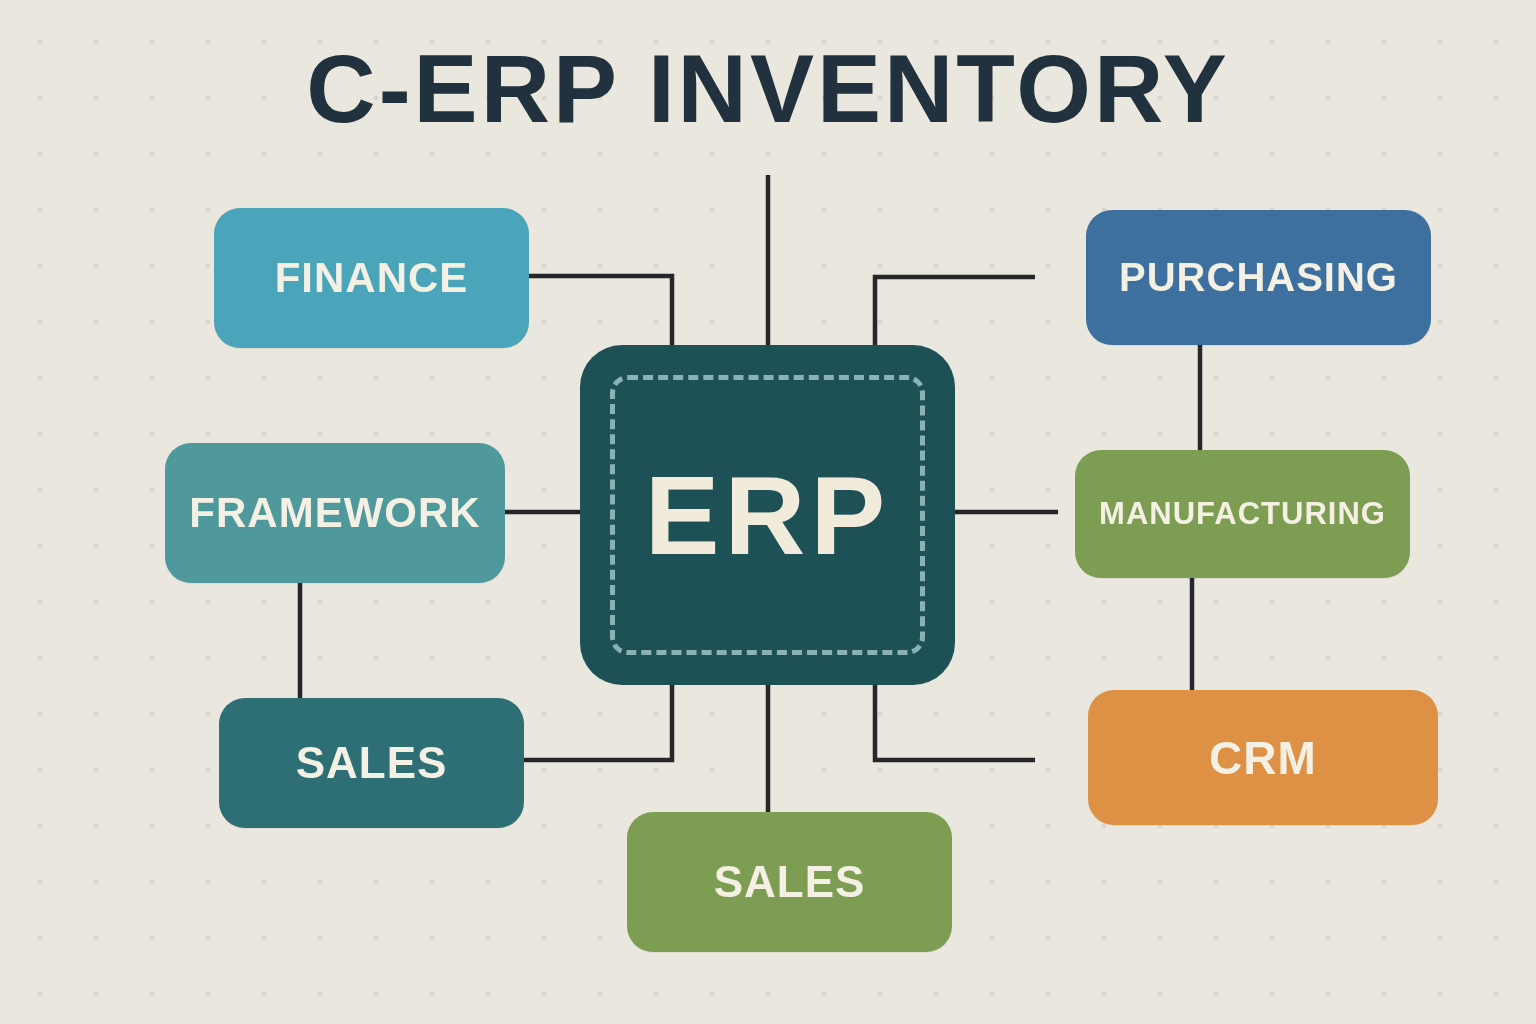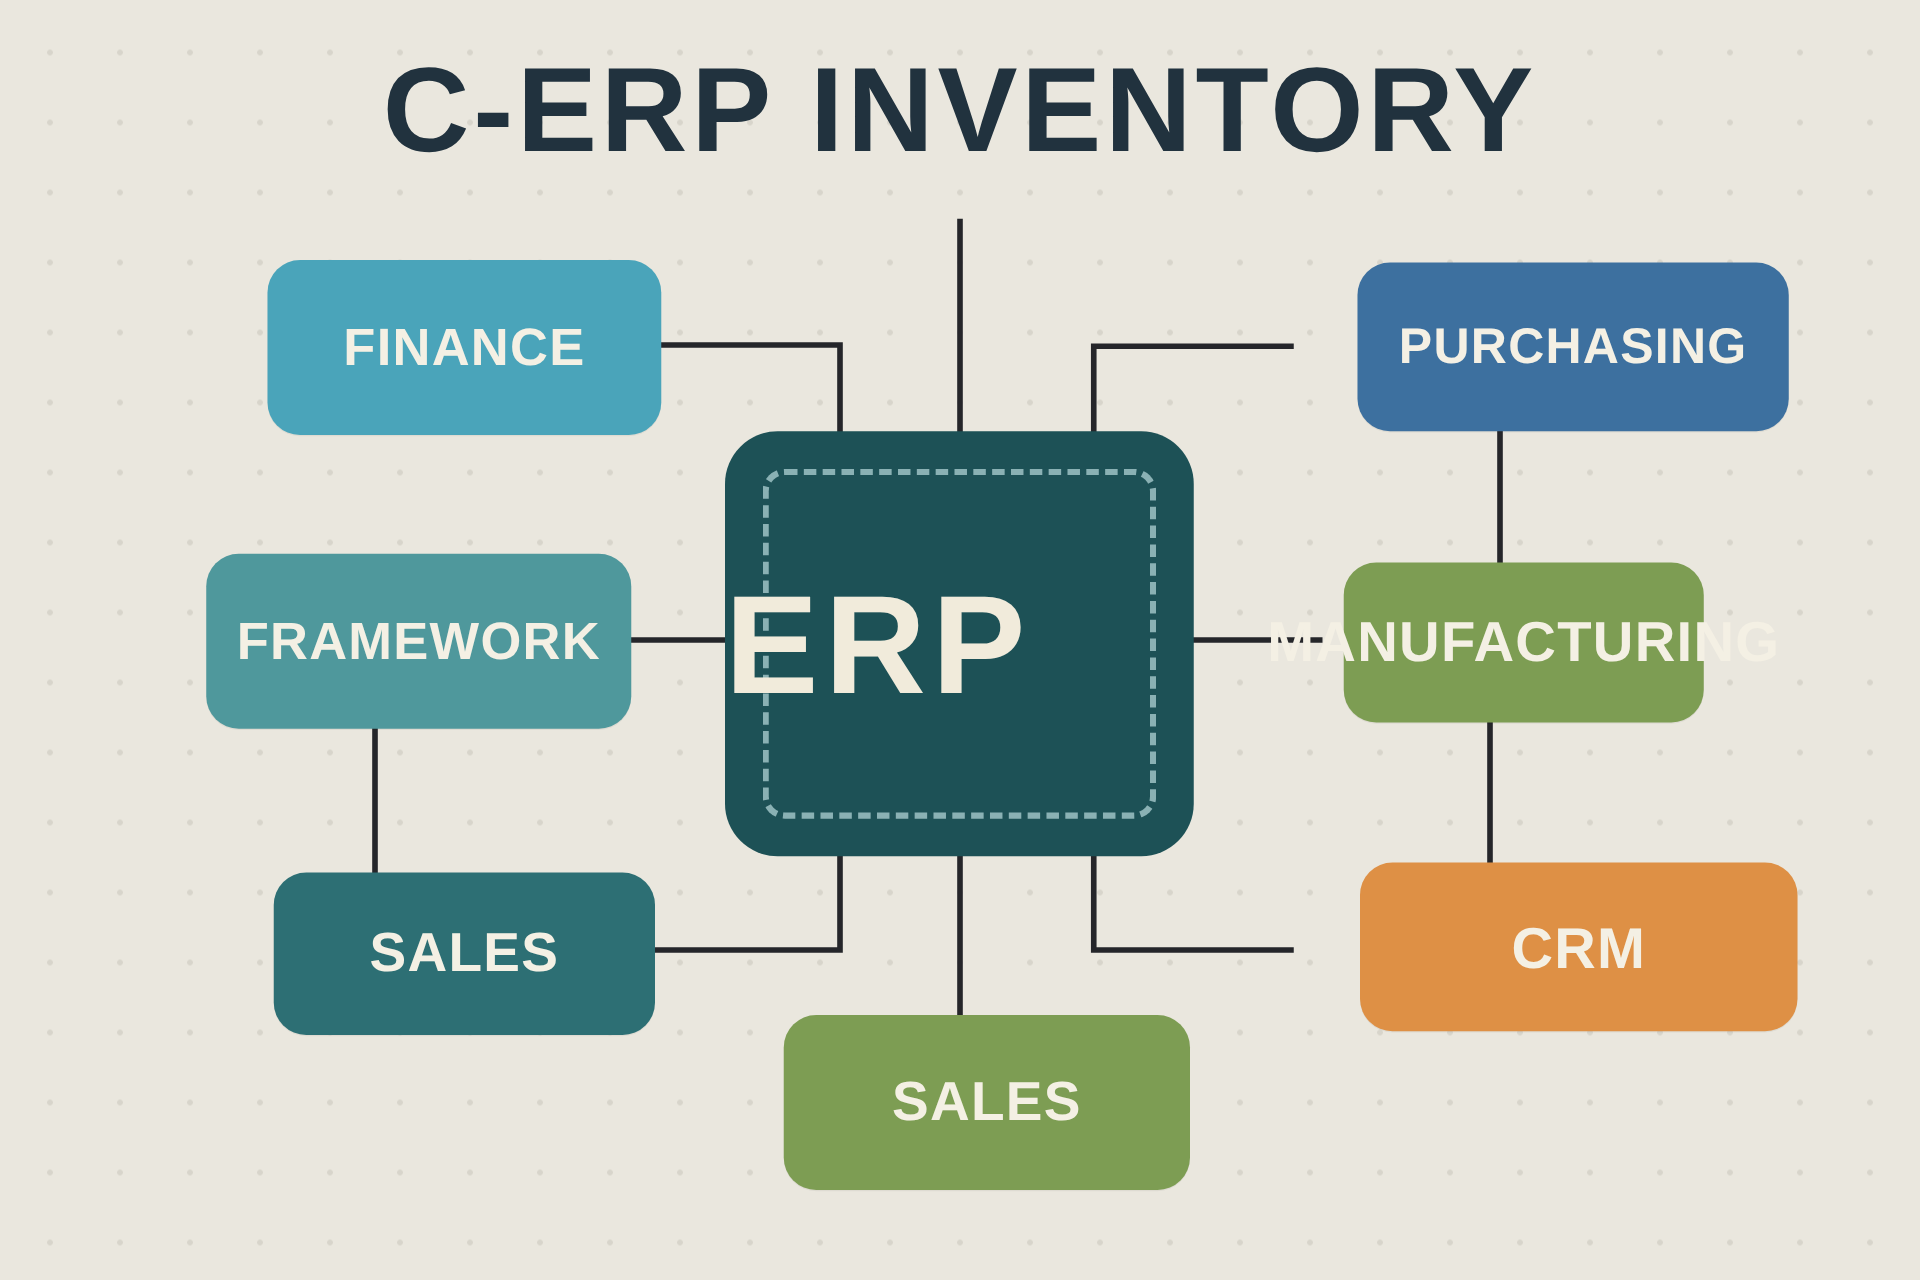--- a/index.html
+++ b/index.html
@@ -52,31 +52,32 @@
     font-weight: bold;
     letter-spacing: 1px;
     box-shadow: 0 1px 0 rgba(0,0,0,0.05);
     margin-left: 22px;
   }
   .node .node-label { white-space: nowrap; }
   .finance        { left: 192px;  top: 208px; width: 315px; height: 140px; font-size: 42px; }
   .inventory      { left: 143px;  top: 443px; width: 340px; height: 140px; font-size: 42px; }
   .sales-left     { left: 197px;  top: 698px; width: 305px; height: 130px; font-size: 44px; }
   .purchasing     { left: 1064px; top: 210px; width: 345px; height: 135px; font-size: 40px; }
-  .manufacturing  { left: 1053px; top: 450px; width: 288px; height: 128px; font-size: 45px; }
+  .manufacturing  { left: 1053px; top: 450px; width: 335px; height: 128px; font-size: 31px; }
   .crm            { left: 1066px; top: 690px; width: 350px; height: 135px; font-size: 46px; }
   .sales-bottom   { left: 605px;  top: 812px; width: 325px; height: 140px; font-size: 44px; }
   .erp-box {
     position: absolute;
     left: 580px; top: 345px;
     width: 375px; height: 340px;
     border-radius: 42px;
     z-index: 2;
     display: flex;
     align-items: center;
+    justify-content: center;
   }
   .erp-dashed {
     position: absolute;
     left: 30px; top: 30px; right: 30px; bottom: 30px;
     border: 5px dashed rgba(158,194,197,0.85);
     border-radius: 18px;
   }
   .erp-label {
     position: relative;
     font-size: 112px;

